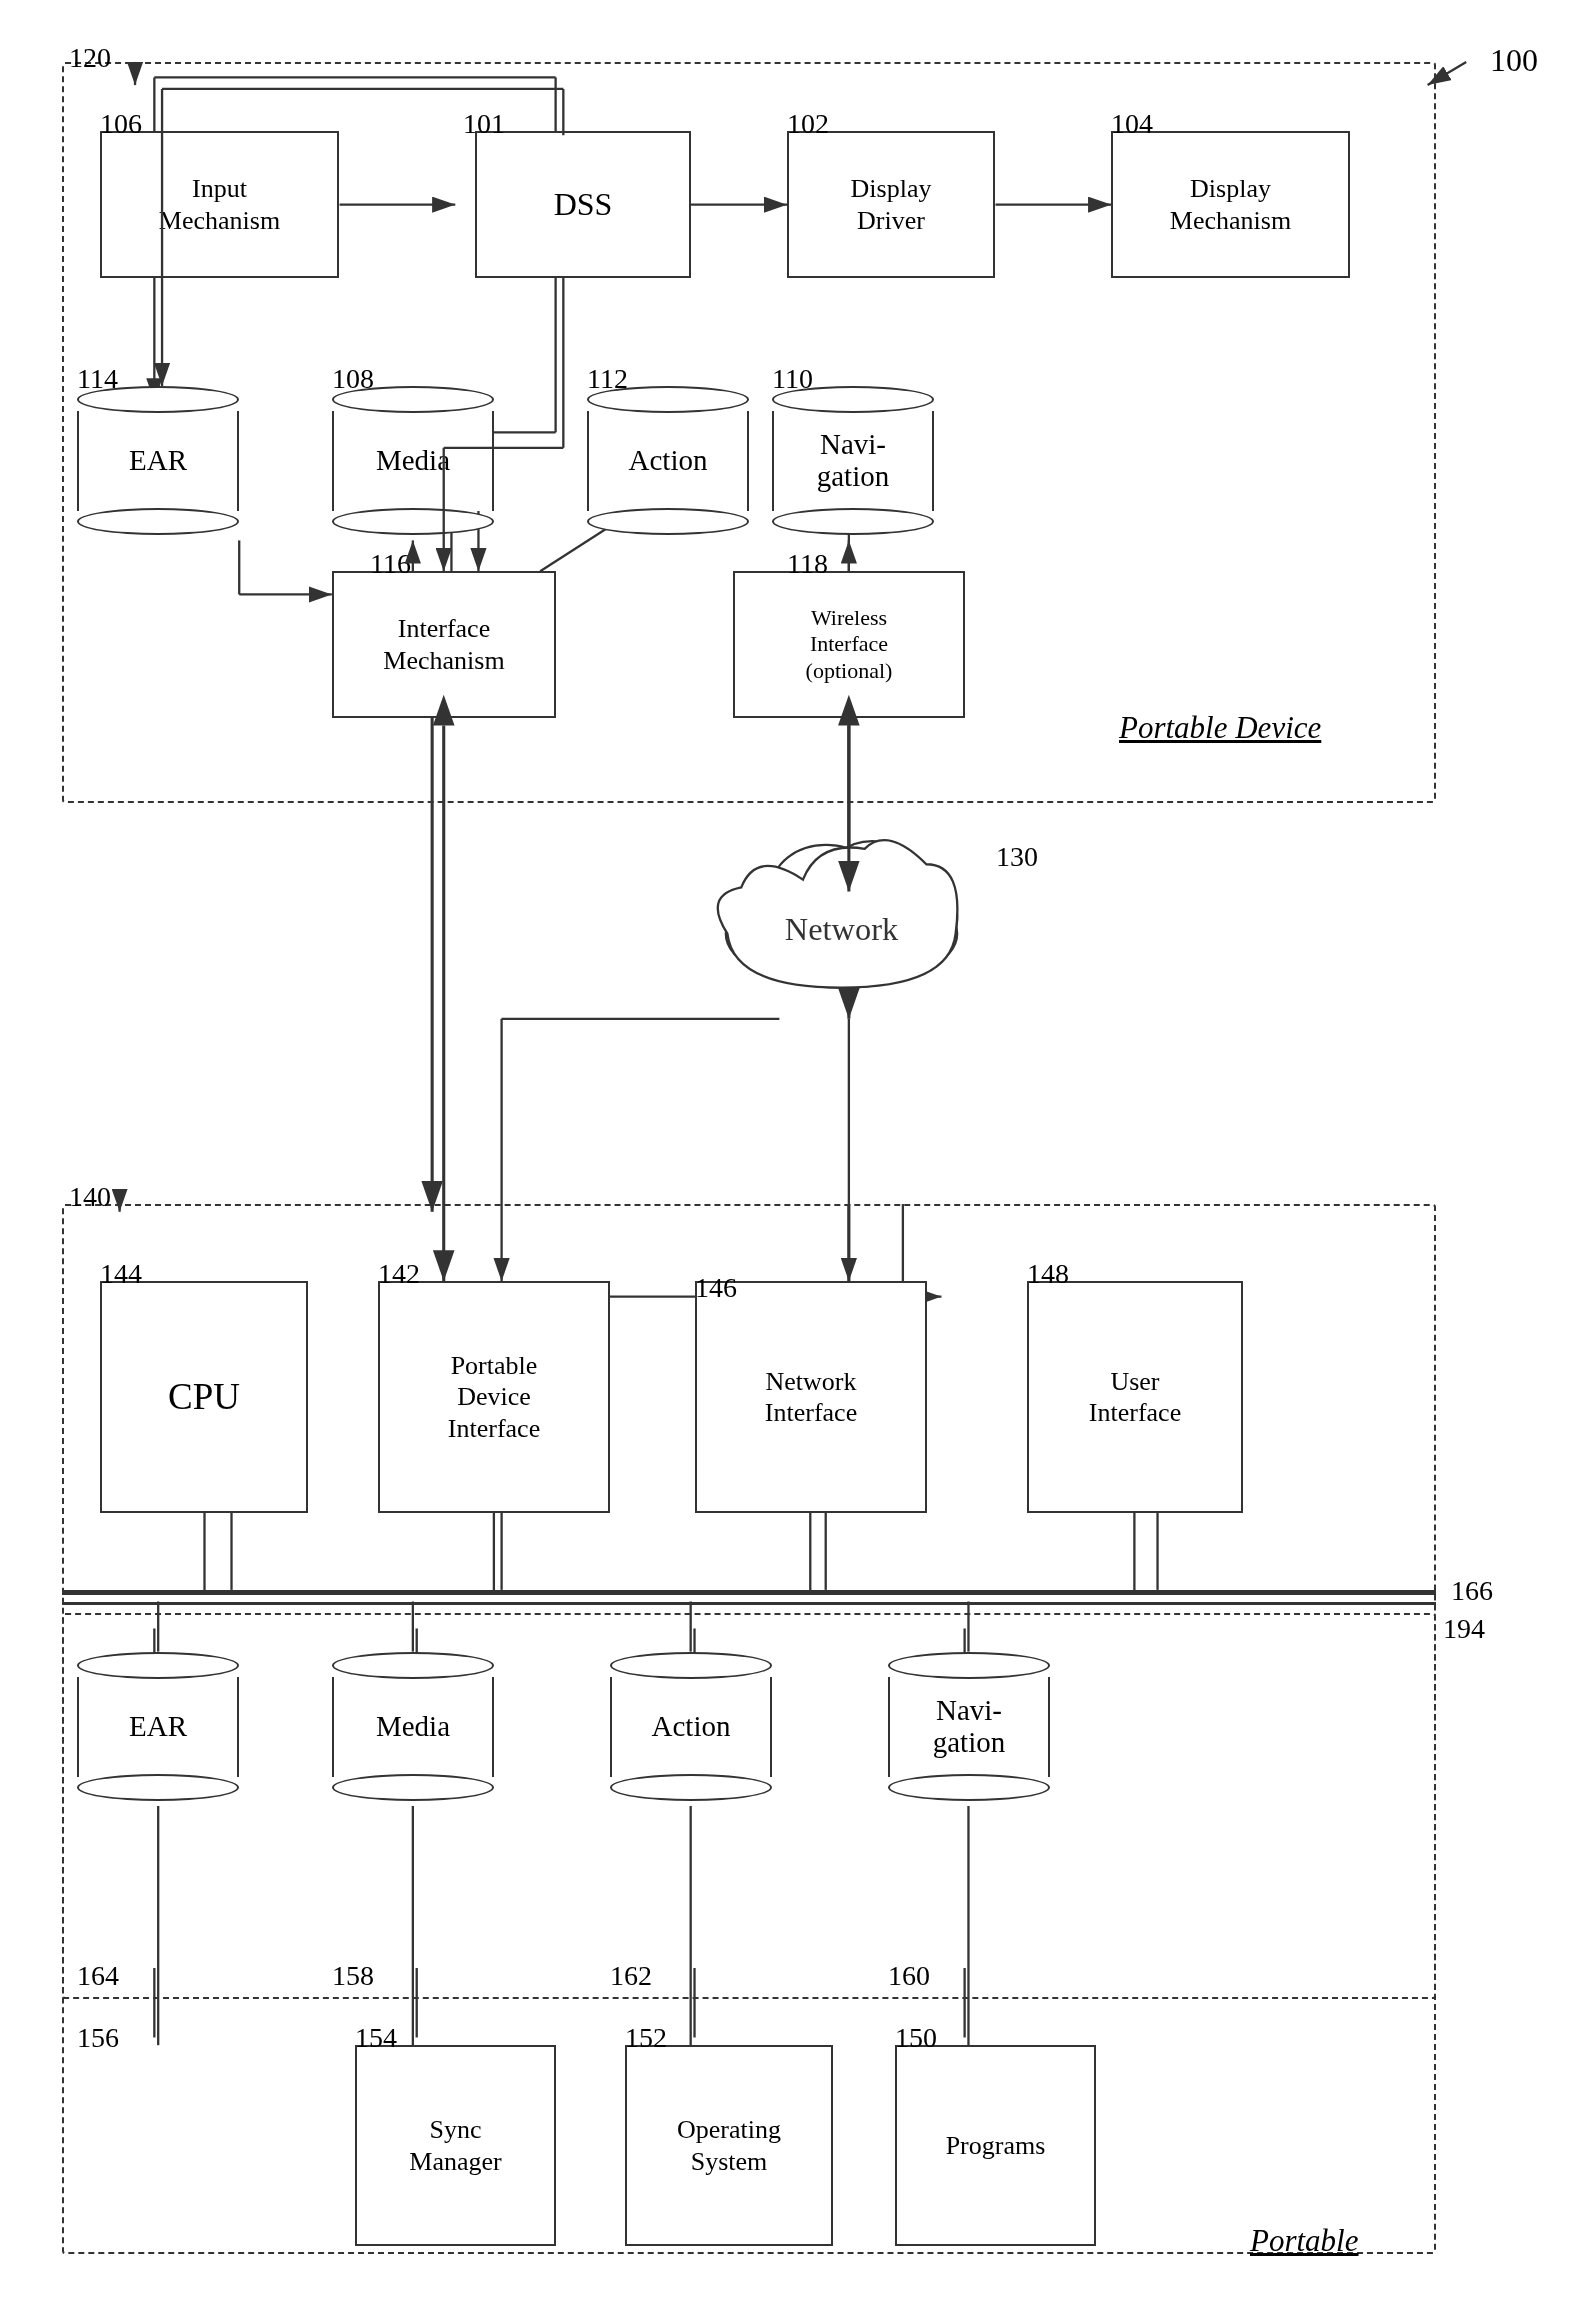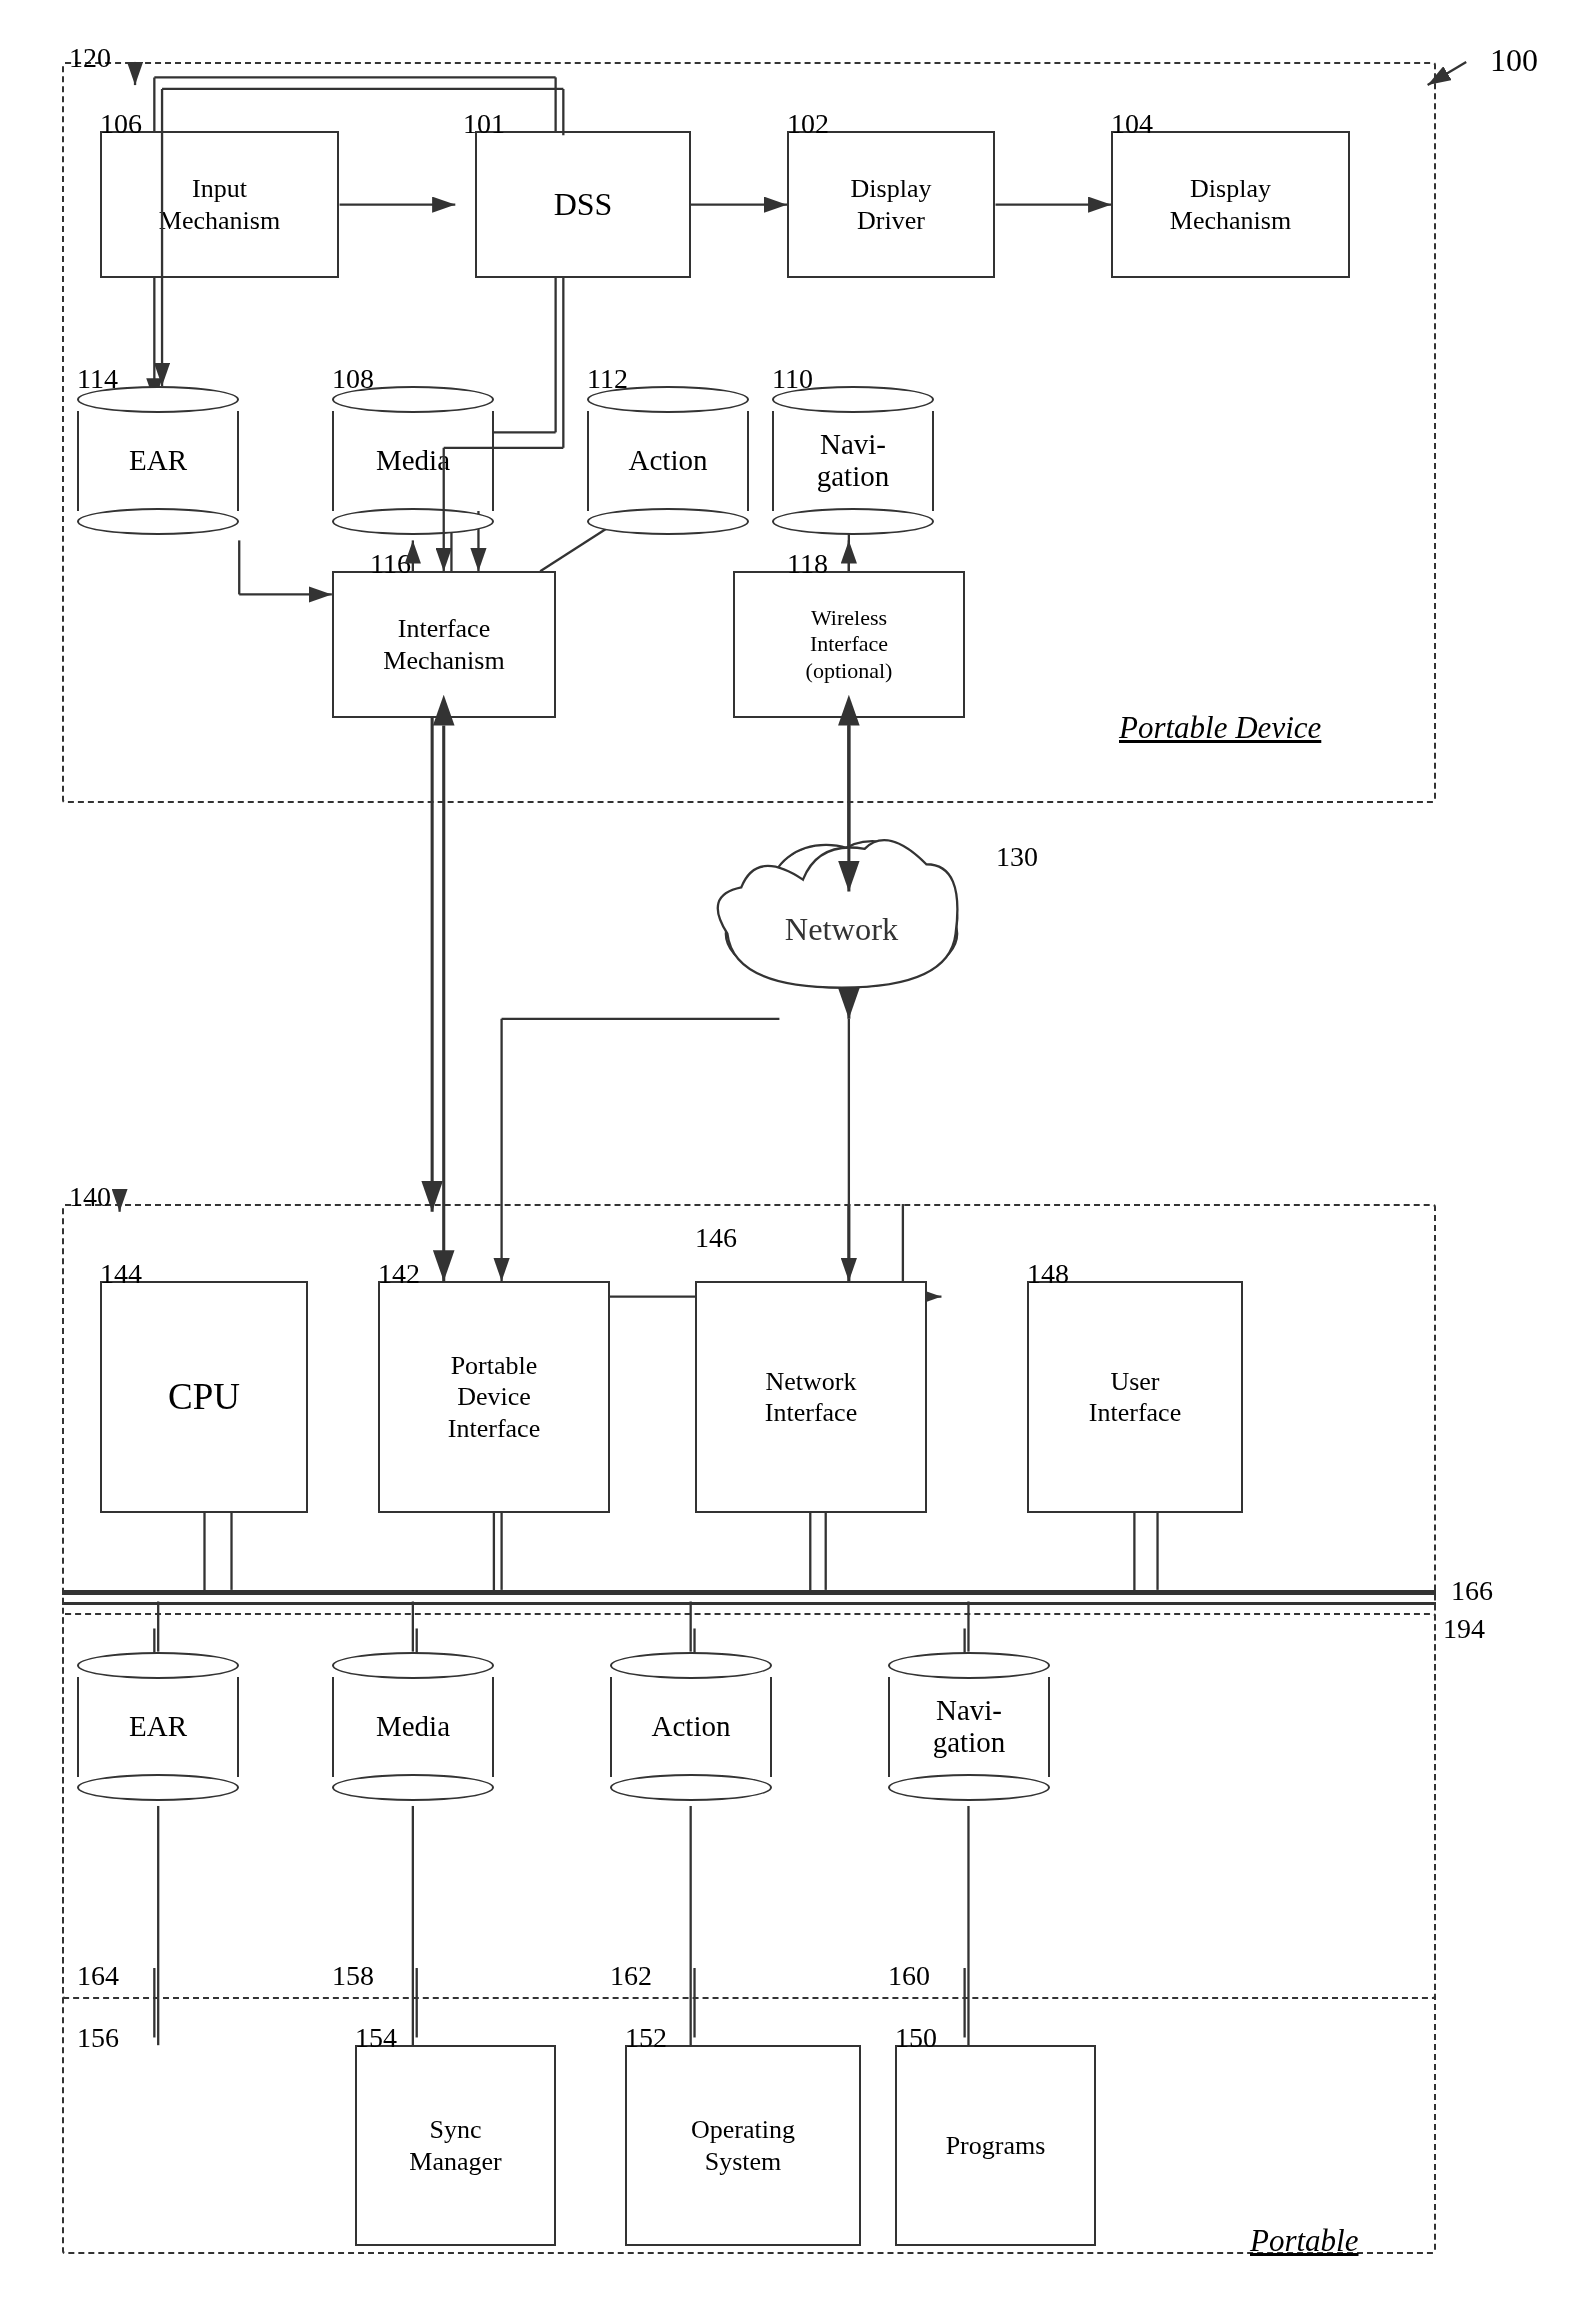--- a/index.html
+++ b/index.html
@@ -234,21 +234,21 @@
   <div class="label" style="left:100px; top:1258px;">144</div>
 
   <div class="solid-box" style="left:378px; top:1281px; width:232px; height:232px; font-size:26px;">
     Portable<br>Device<br>Interface
   </div>
   <div class="label" style="left:378px; top:1258px;">142</div>
 
   <div class="solid-box" style="left:695px; top:1281px; width:232px; height:232px; font-size:26px;">
     Network<br>Interface
   </div>
-  <div class="label" style="left:695px; top:1222px;">146</div>
+  <div class="label" style="left:695px; top:1272px;">146</div>
 
   <div class="solid-box" style="left:1027px; top:1281px; width:216px; height:232px; font-size:26px;">
     User<br>Interface
   </div>
   <div class="label" style="left:1027px; top:1258px;">148</div>
 
   <div style="position:absolute; left:62px; top:1590px; width:1374px; height:4.6px; background:#333;"></div>
   <div class="label" style="left:1451px; top:1575px;">166</div>
 
   <div style="position:absolute; left:62px; top:1602px; width:1374px; height:3.1px; background:#333;"></div>
@@ -285,21 +285,21 @@
   </div>
   <div class="label" style="left:888px; top:1960px;">160</div>
 
   <div class="label" style="left:77px; top:2022px;">156</div>
 
   <div class="solid-box" style="left:355px; top:2045px; width:201px; height:201px; font-size:26px;">
     Sync<br>Manager
   </div>
   <div class="label" style="left:355px; top:2022px;">154</div>
 
-  <div class="solid-box" style="left:625px; top:2045px; width:236px; height:201px; font-size:26px;">
+  <div class="solid-box" style="left:625px; top:2045px; width:208px; height:201px; font-size:26px;">
     Operating<br>System
   </div>
   <div class="label" style="left:625px; top:2022px;">152</div>
 
   <div class="solid-box" style="left:895px; top:2045px; width:201px; height:201px; font-size:26px;">
     Programs
   </div>
   <div class="label" style="left:895px; top:2022px;">150</div>
 
   <div class="label" style="left:1490px; top:42px; font-size:32px;">100</div>

